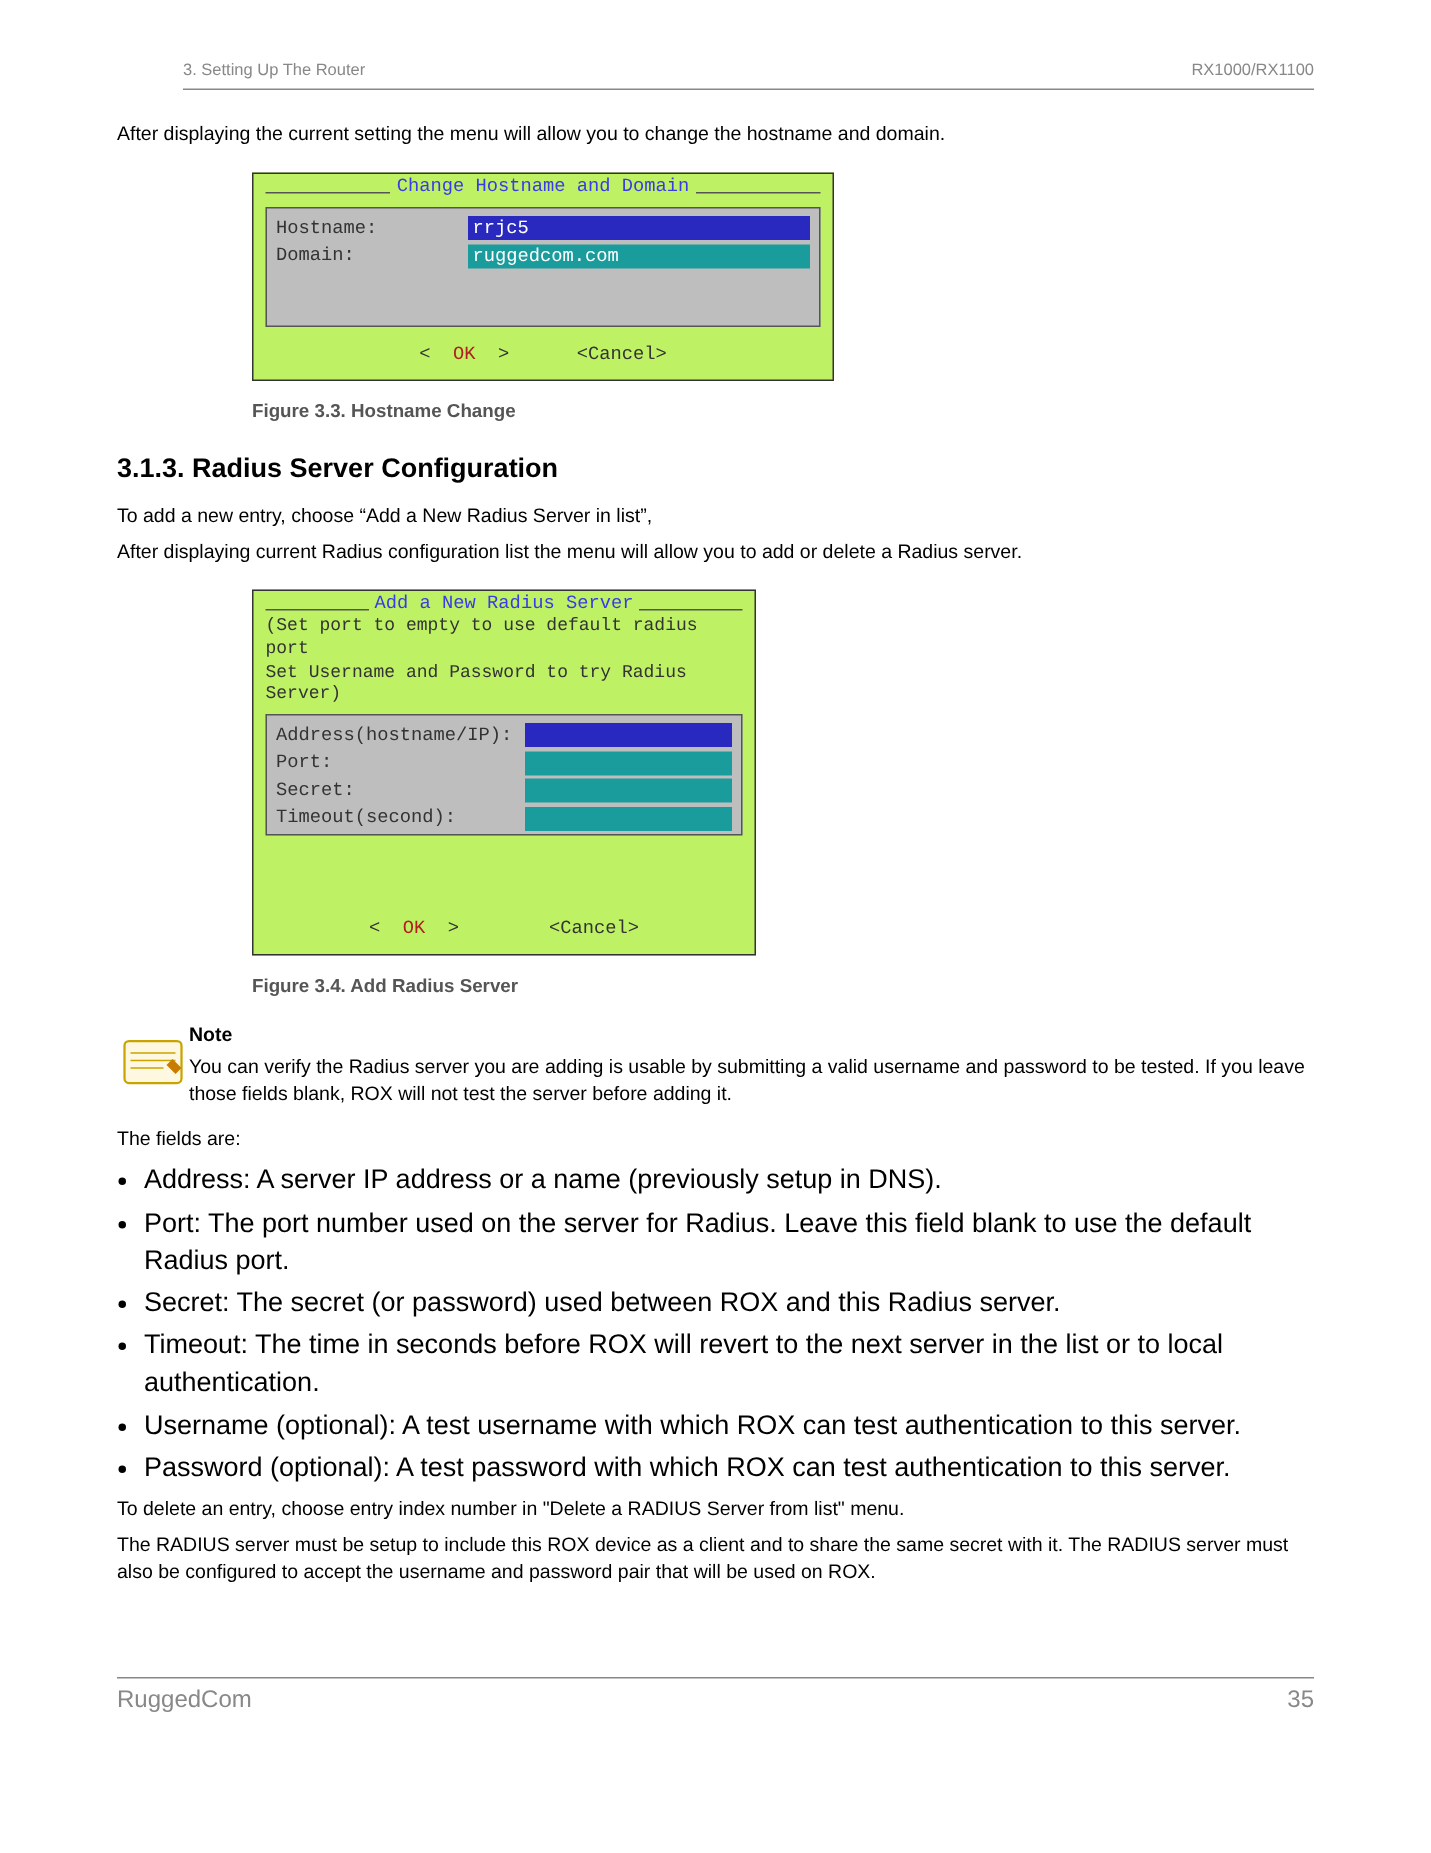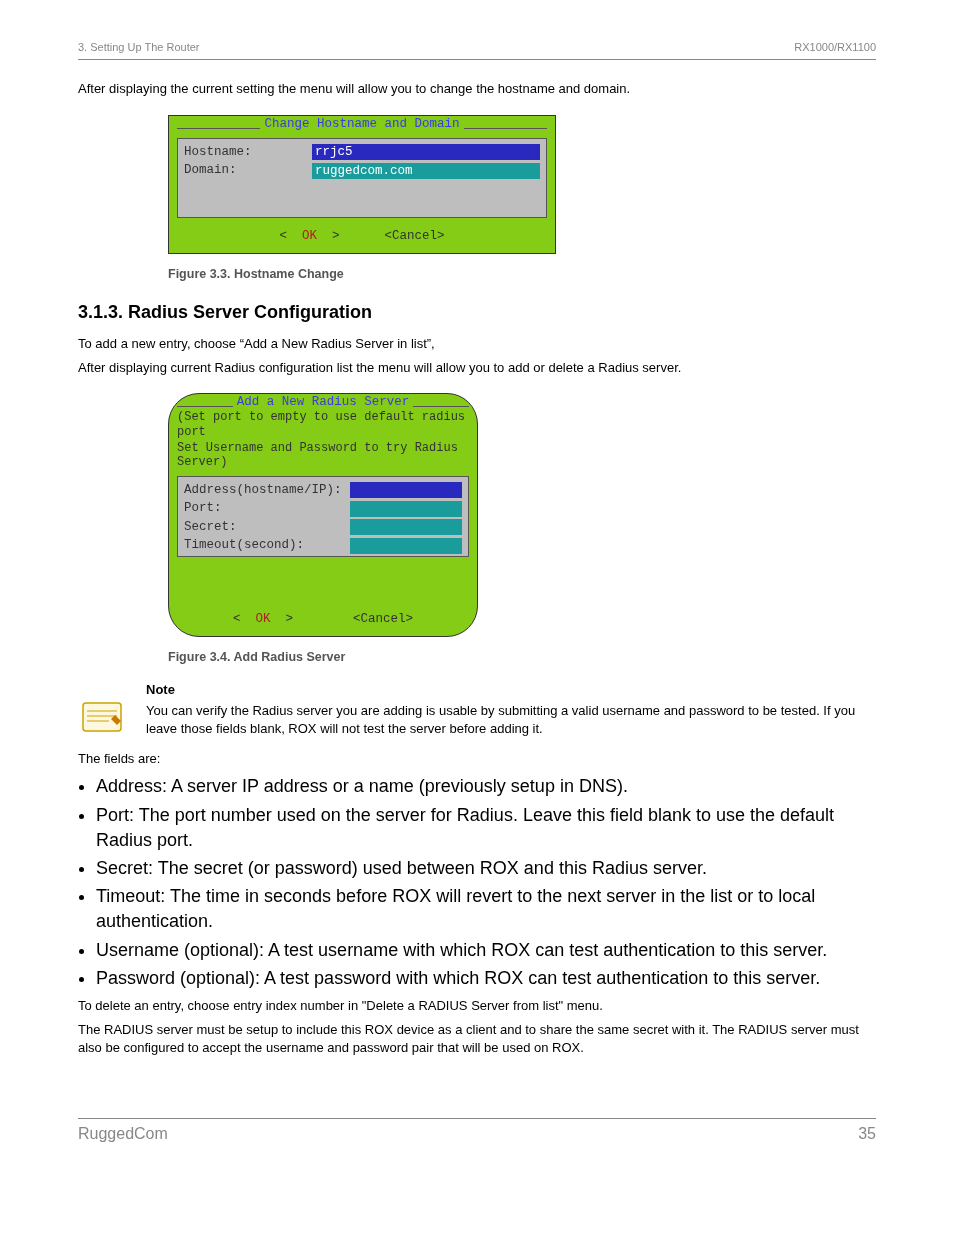--- a/index.html
+++ b/index.html
@@ -17,49 +17,50 @@
     padding: 40px 78px;
   }
   .header-row {
     display: flex;
     justify-content: space-between;
     font-size: 11px;
     color: #888;
     border-bottom: 1px solid #888;
     padding-bottom: 4px;
     margin-bottom: 20px;
+    margin-left: 44px;
   }
   .footer-row {
     display: flex;
     justify-content: space-between;
     font-size: 16px;
     color: #888;
     border-top: 1px solid #888;
     padding-top: 4px;
     margin-top: 60px;
   }
   h1.section-title {
     font-size: 18px;
     font-weight: bold;
     margin: 16px 0 10px 0;
   }
   .instruction {
     font-size: 13px;
     margin: 6px 0;
   }
   .dialog {
-    background: #84cc16;
+    background: #bef264;
     border: 1px solid #333;
     font-family: "Courier New", monospace;
     font-size: 12.5px;
     margin: 10px 0 8px 90px;
     display: inline-block;
   }
   .dialog1 { width: 388px; }
-  .dialog2 { width: 310px; border-radius: 31px; }
+  .dialog2 { width: 336px; }
   .dialog-title-wrap {
     padding: 2px 8px 6px 8px;
   }
   .dialog-title-line {
     display: flex;
     align-items: center;
     position: relative;
     height: 14px;
   }
   .title-border-part {
@@ -115,22 +116,22 @@
   }
   .btn-ok { color: #b02020; }
   .figure-caption {
     font-size: 12.5px;
     color: #555;
     font-weight: bold;
     margin: 4px 0 14px 90px;
   }
   .note-block {
     display: flex;
-    gap: 20px;
-    align-items: flex-end;
+    gap: 0;
+    align-items: center;
     margin: 12px 0;
   }
   .note-icon {
     width: 48px;
     height: 40px;
     flex: 0 0 48px;
     display: flex;
     align-items: center;
     justify-content: center;
   }

